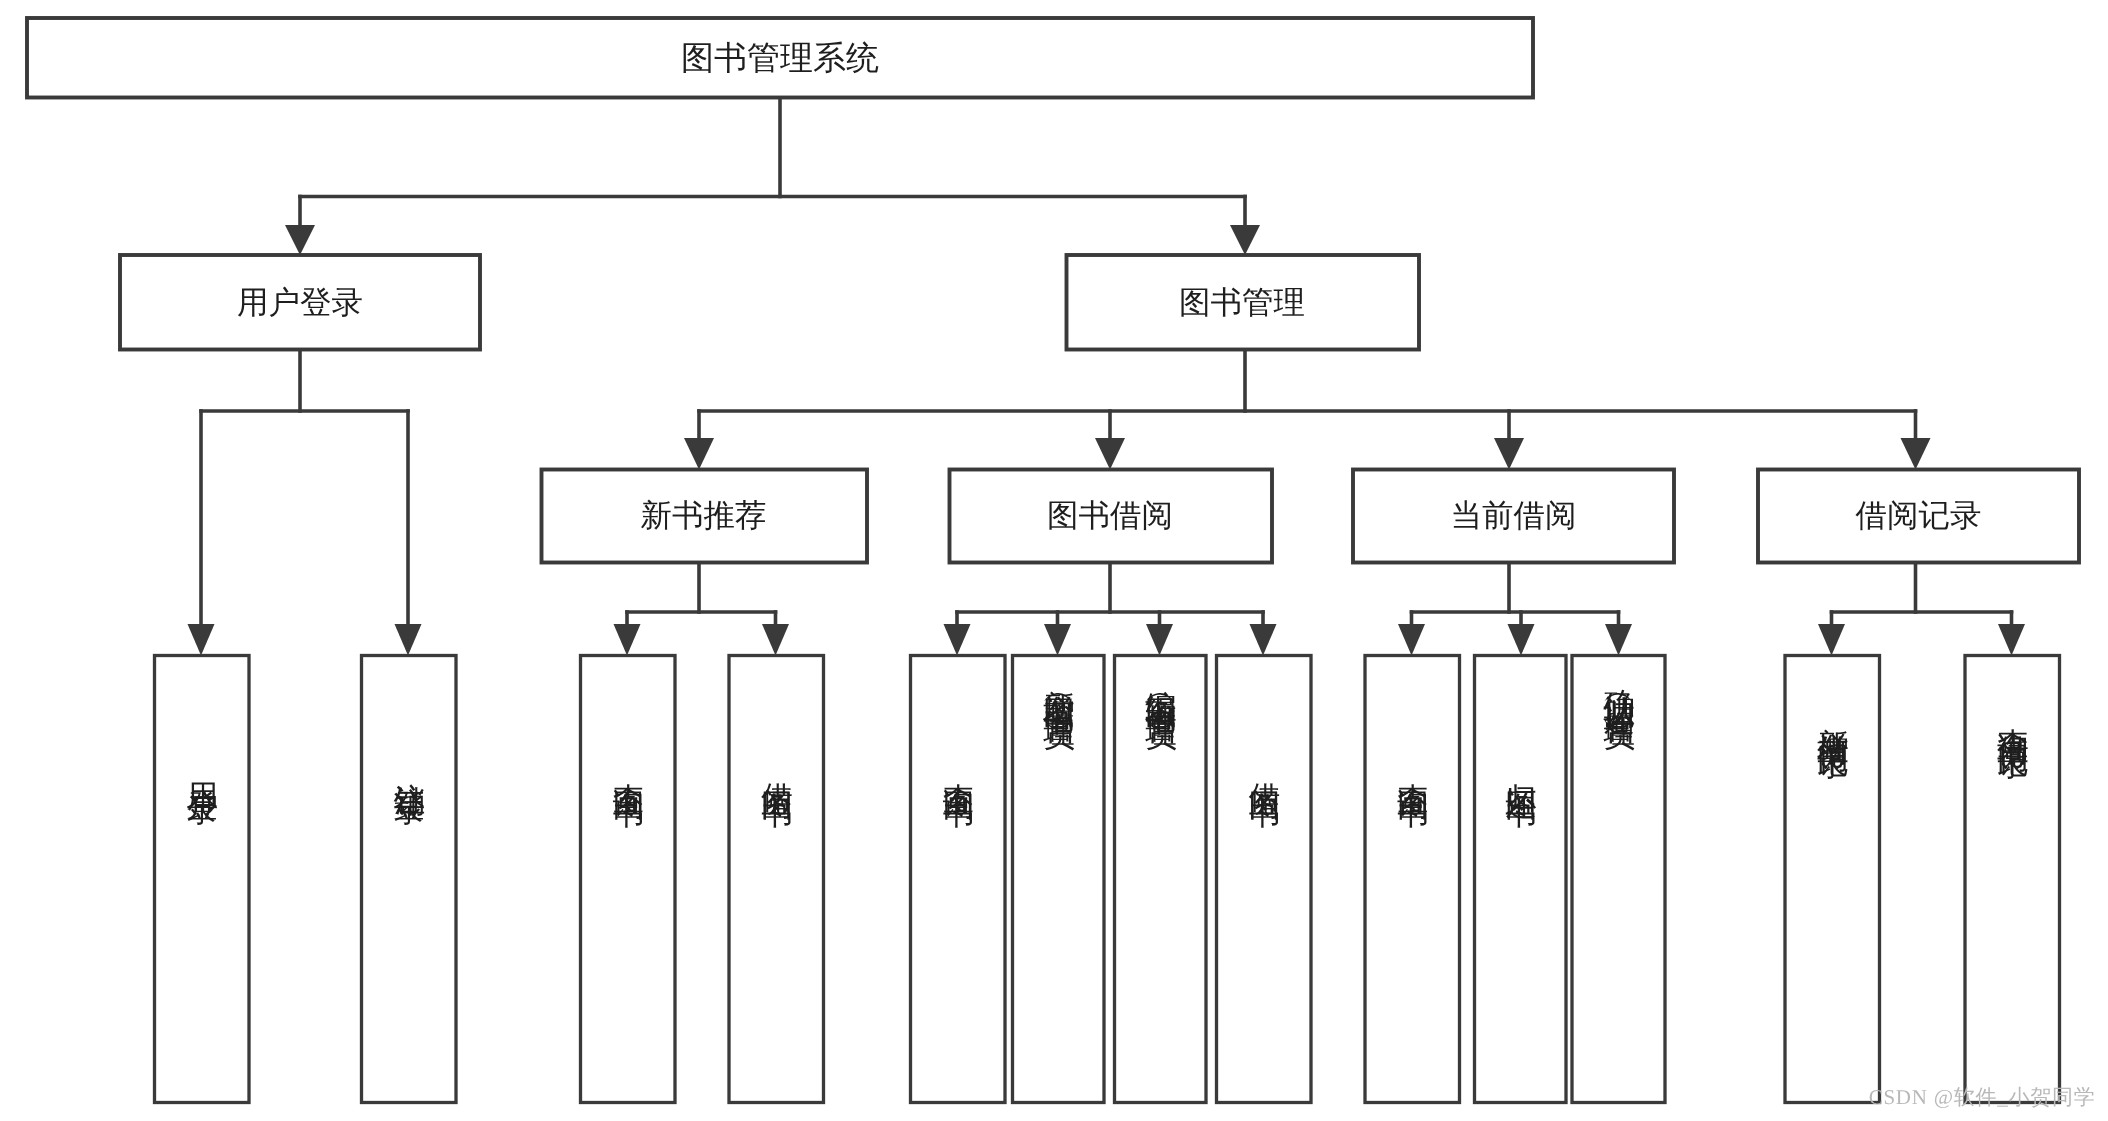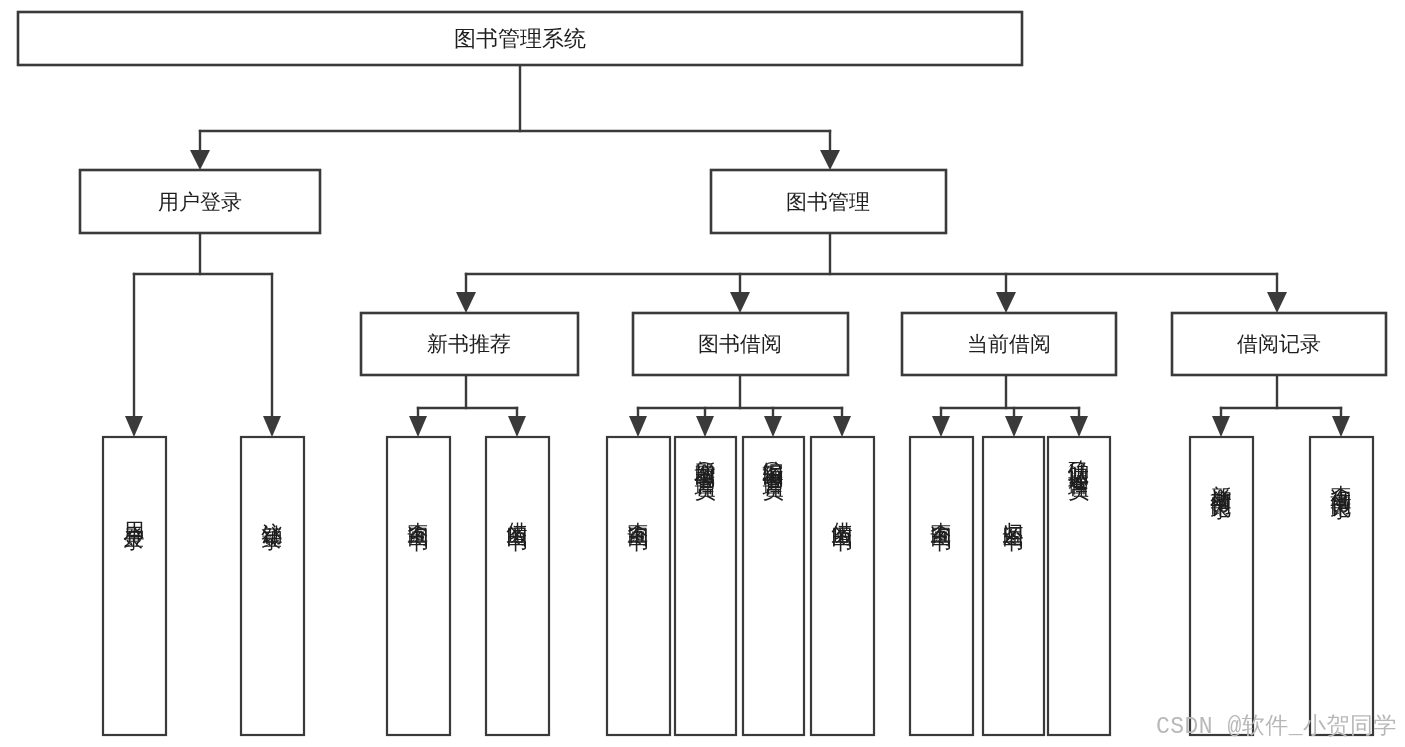--- a/index.html
+++ b/index.html
@@ -76,22 +76,22 @@
     font-size: 21px;
     line-height: 1;
     letter-spacing: 3px;
     color: #1e1e1e;
     white-space: nowrap;
   }
   #watermark {
     position: absolute;
     right: 8px;
     bottom: 6px;
-    font-family: Liberation Mono, monospace;
-    font-size: 23px;
+    font-family: Liberation Serif, serif;
+    font-size: 14px;
     color: #b8b8b8;
     letter-spacing: 0.5px;
     white-space: nowrap;
     user-select: none;
   }
 </style>
 </head>
 <body>
 
 <div id="diagram-root">

